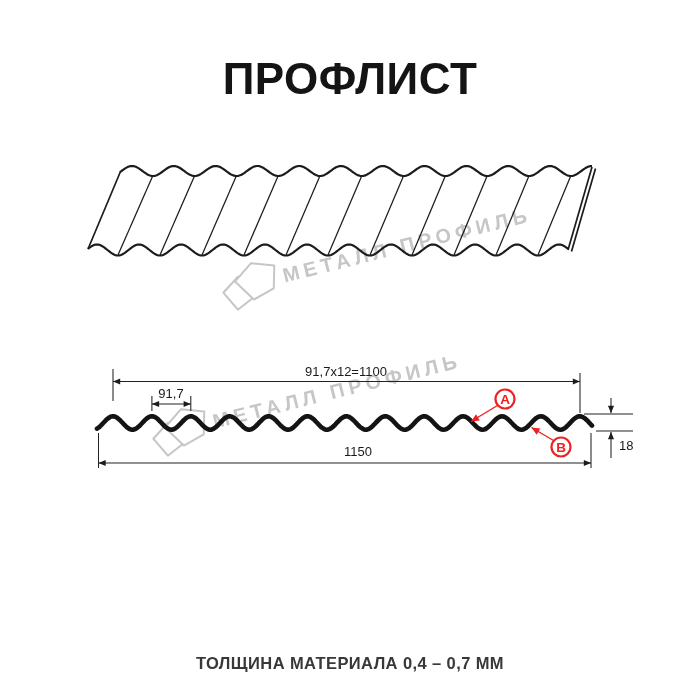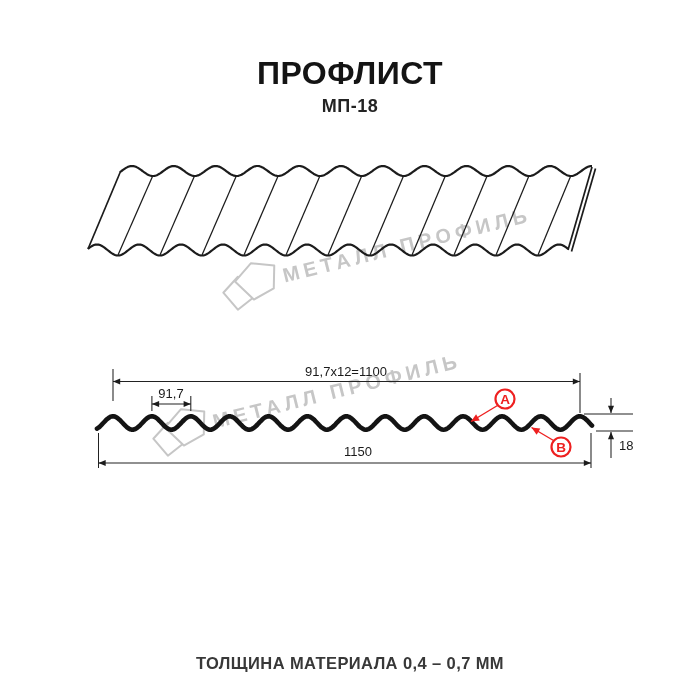--- a/index.html
+++ b/index.html
@@ -7,21 +7,21 @@
     --accent:#ee2020;
     --wm:#c6c6c6;
   }
   html,body{margin:0;padding:0;background:#fff;}
   .canvas{
     position:relative;width:700px;height:700px;background:#fff;overflow:hidden;
     font-family:"Liberation Sans",sans-serif;
   }
   .header{position:absolute;top:57px;left:0;width:700px;text-align:center;}
   .header h1{
-    margin:0;font-size:32px;font-weight:800;letter-spacing:.5px;color:#141414;line-height:1;
+    margin:0;font-size:44px;font-weight:800;letter-spacing:.5px;color:#141414;line-height:1;
   }
   .subtitle{
     margin-top:8px;font-size:18px;font-weight:700;letter-spacing:.5px;color:#232323;line-height:1;
   }
   .footer{
     position:absolute;top:613px;left:0;width:700px;text-align:center;
     font-size:16.5px;font-weight:700;letter-spacing:.4px;color:#383838;line-height:1;margin-top:42px;
   }
   svg{position:absolute;left:0;top:0;}
   
@@ -43,21 +43,20 @@
                 font-family:"Liberation Sans",sans-serif;}
   .callout line{stroke:var(--accent);stroke-width:1.4;}
 </style>
 </head>
 <body>
 
 <div class="canvas">
 
   <div class="header">
     <h1>ПРОФЛИСТ</h1>
-    <div class="subtitle">МП-18</div>
   </div>
 
   <svg width="700" height="700" viewBox="0 0 700 700">
     <defs>
       <marker id="arrDim" viewBox="0 0 10 10" refX="9.5" refY="5" markerWidth="10" markerHeight="8" markerUnits="userSpaceOnUse" orient="auto-start-reverse">
         <path d="M0.5,1.2 L9.5,5 L0.5,8.8 Z" fill="#1c1c1c"></path>
       </marker>
       <marker id="arrRed" viewBox="0 0 10 10" refX="9.5" refY="5" markerWidth="11" markerHeight="9" markerUnits="userSpaceOnUse" orient="auto-start-reverse">
         <path id="arrRedPath" d="M0.5,1 L9.5,5 L0.5,9 Z" fill="#ee2020"></path>
       </marker>

